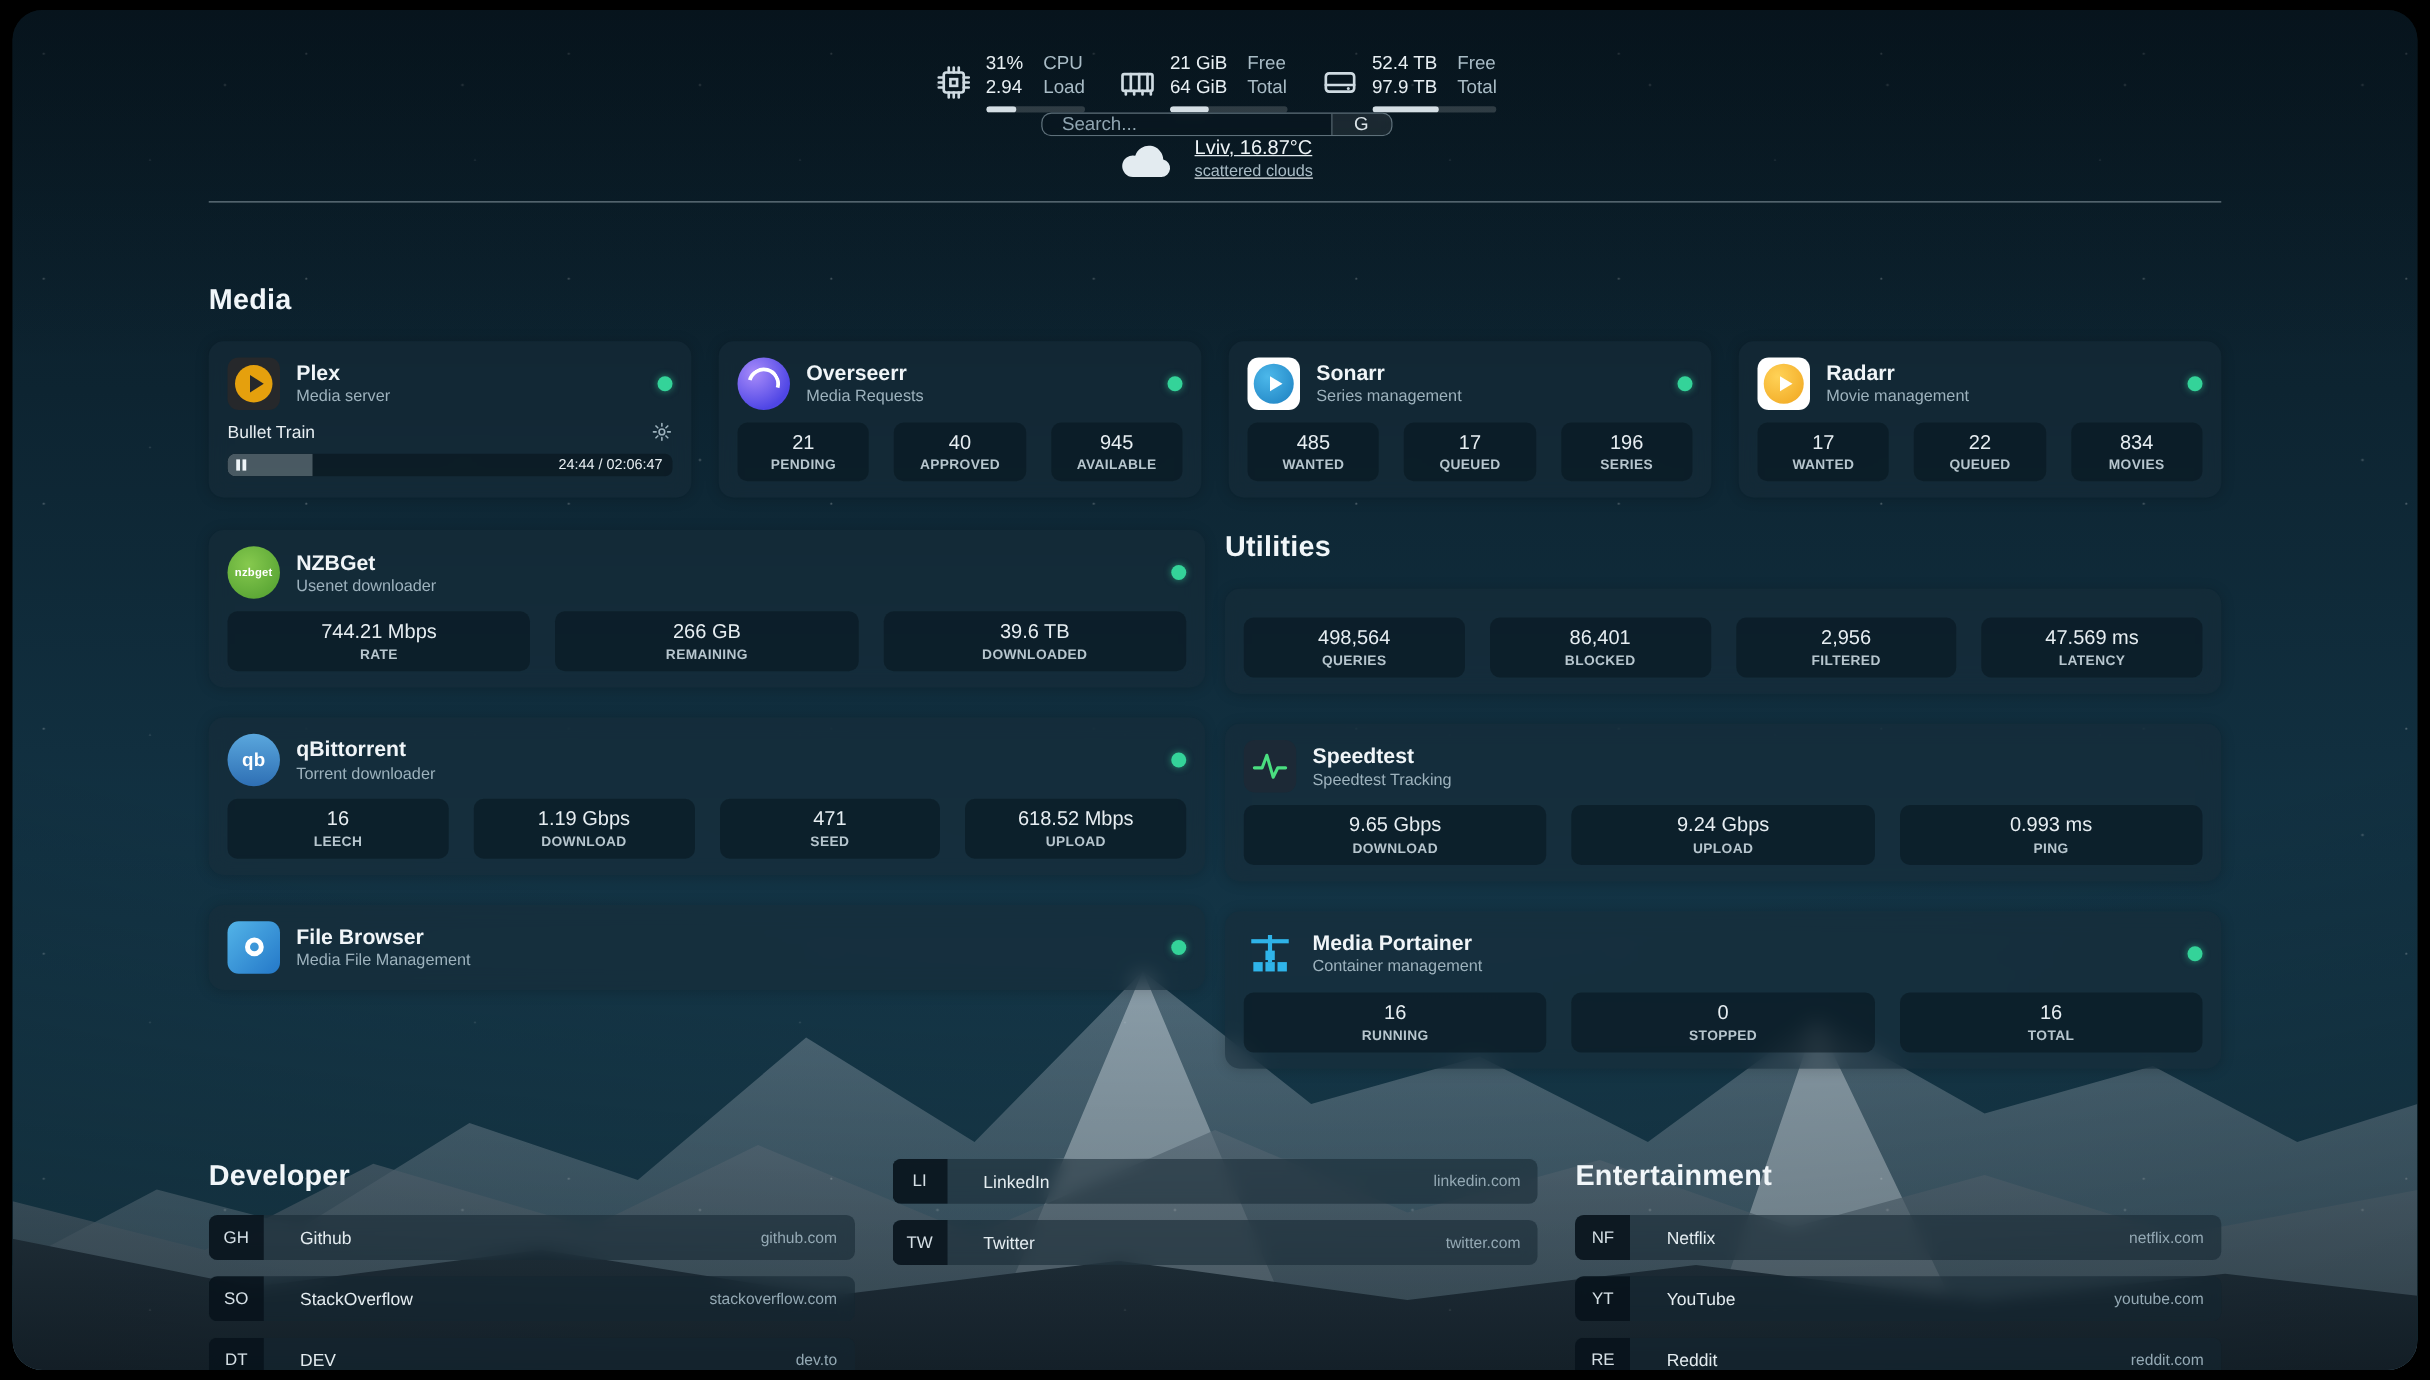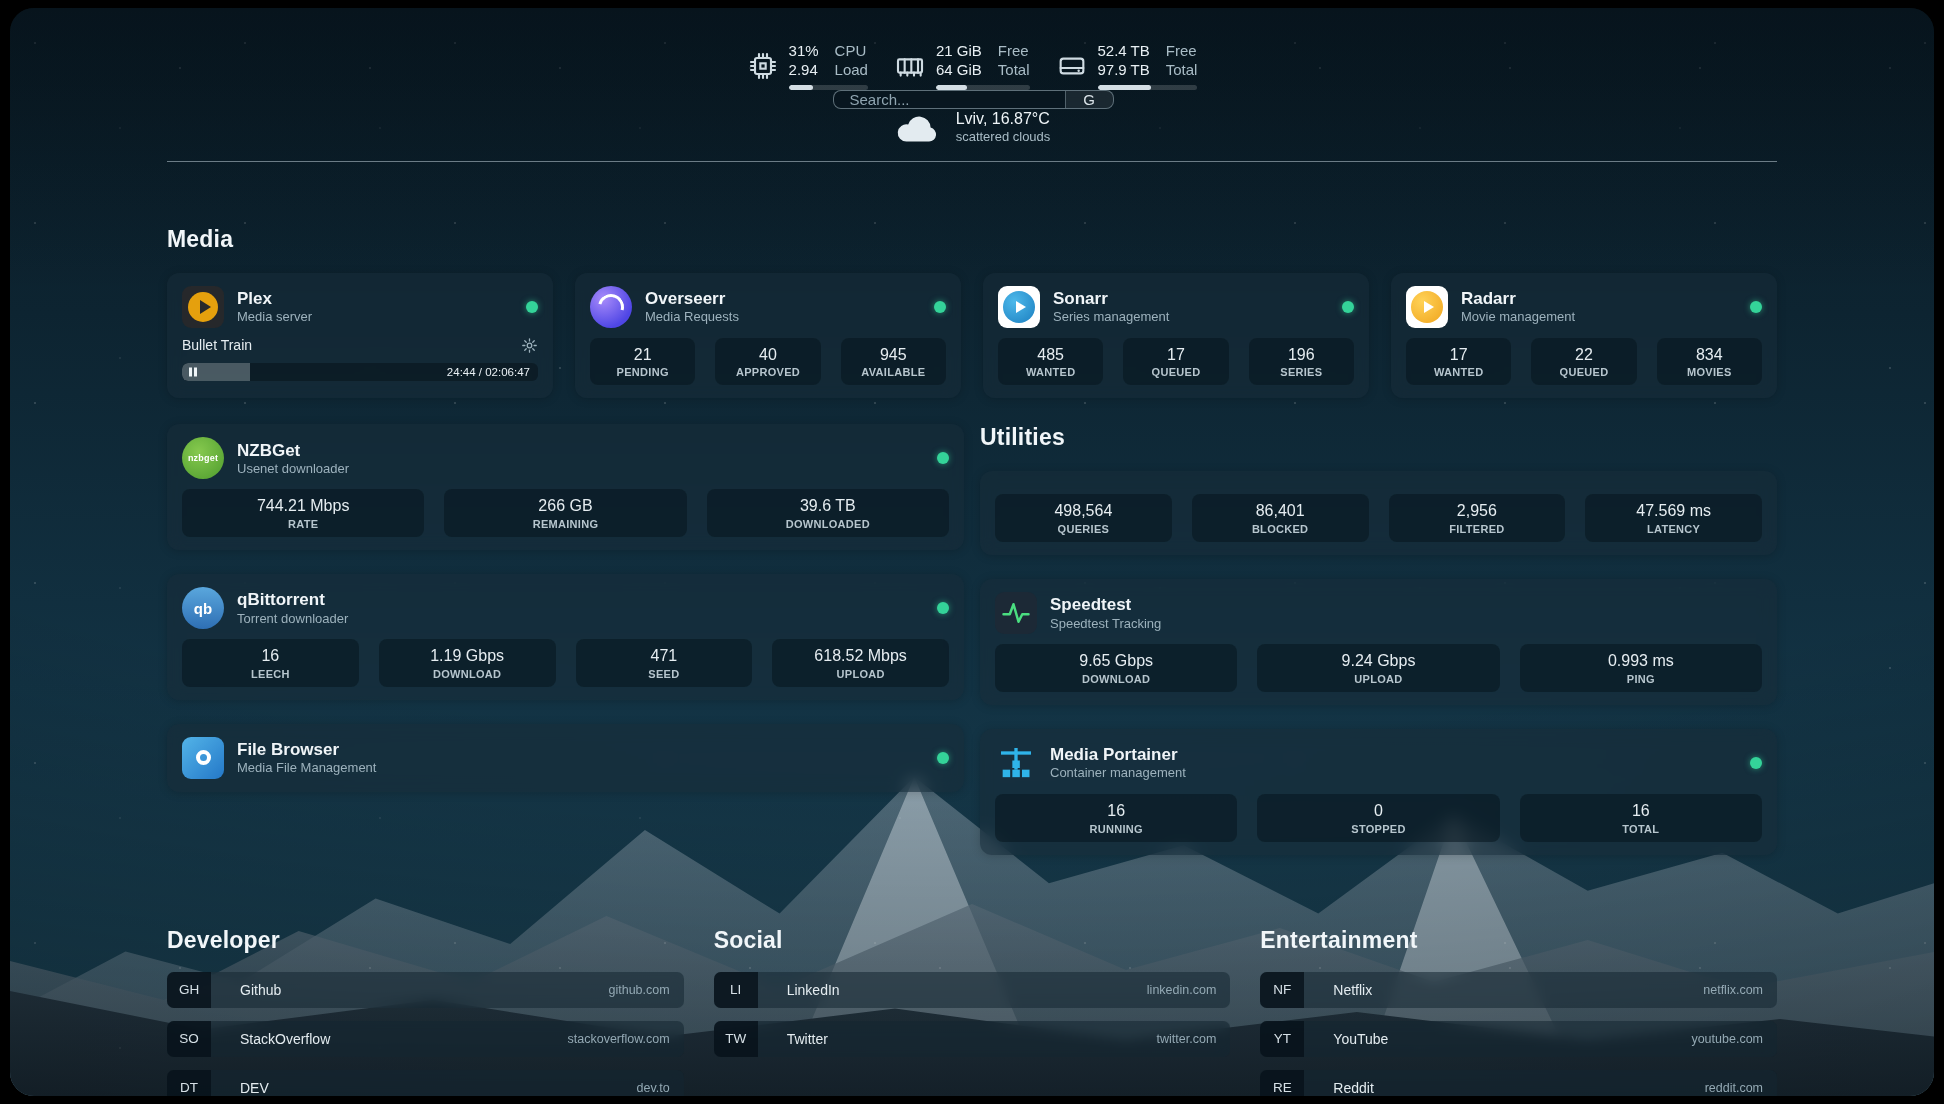--- a/index.html
+++ b/index.html
@@ -50,21 +50,21 @@
 
   .search { flex: 1; display: flex; align-items: stretch; margin: 0 38px 0 40px; height: 40px;
     border: 1px solid rgba(165,185,196,.55); border-radius: 8px; background: rgba(9,21,29,.35); overflow: hidden; backdrop-filter: blur(4px); }
   .search input { flex: 1; background: transparent; border: none; outline: none; padding: 0 16px;
     font-size: 15px; color: #e8eff3; font-family: inherit; }
   .search input::placeholder { color: #90a5b1; }
   .search-provider { width: 48px; display: flex; align-items: center; justify-content: center;
     background: rgba(255,255,255,.08); border-left: 1px solid rgba(165,185,196,.4);
     color: #dbe4e9; font-size: 15px; cursor: pointer; }
 
-  .weather { display: flex; align-items: center; gap: 16px; }
+  .weather { display: flex; align-items: center; gap: 16px; text-decoration: underline; }
   .weather-icon { width: 46px; height: 38px; }
   .weather-text { line-height: 1.3; }
   .weather-loc { font-size: 16px; color: #eef4f7; }
   .weather-cond { font-size: 13px; color: #a9bcc6; }
 
   .topbar-divider { margin-top: 14px; border-bottom: 1px solid rgba(205,222,230,.5); }
 
   
   .section-title { font-size: 23px; font-weight: 700; color: #f1f6f9; letter-spacing: .2px; }
   .section-media { margin-top: 64px; }
@@ -546,21 +546,20 @@
           <span class="bm-url">stackoverflow.com</span>
         </div>
         <div class="bm-row">
           <span class="bm-abbr">DT</span>
           <span class="bm-name">DEV</span>
           <span class="bm-url">dev.to</span>
         </div>
       </div>
 
       <div class="bm-col">
-        <h2 class="section-title">Social</h2>
         <div class="bm-row">
           <span class="bm-abbr">LI</span>
           <span class="bm-name">LinkedIn</span>
           <span class="bm-url">linkedin.com</span>
         </div>
         <div class="bm-row">
           <span class="bm-abbr">TW</span>
           <span class="bm-name">Twitter</span>
           <span class="bm-url">twitter.com</span>
         </div>

